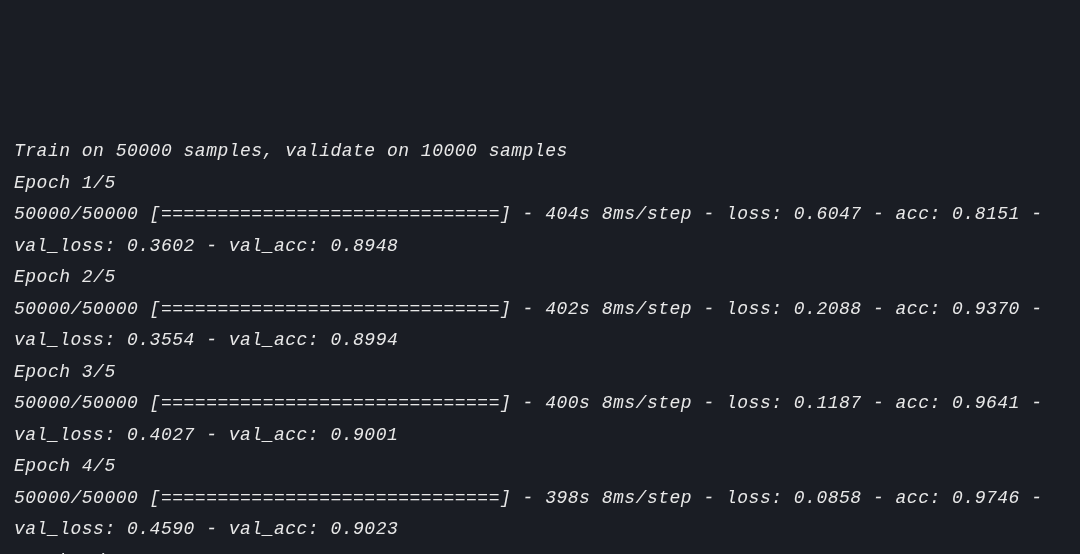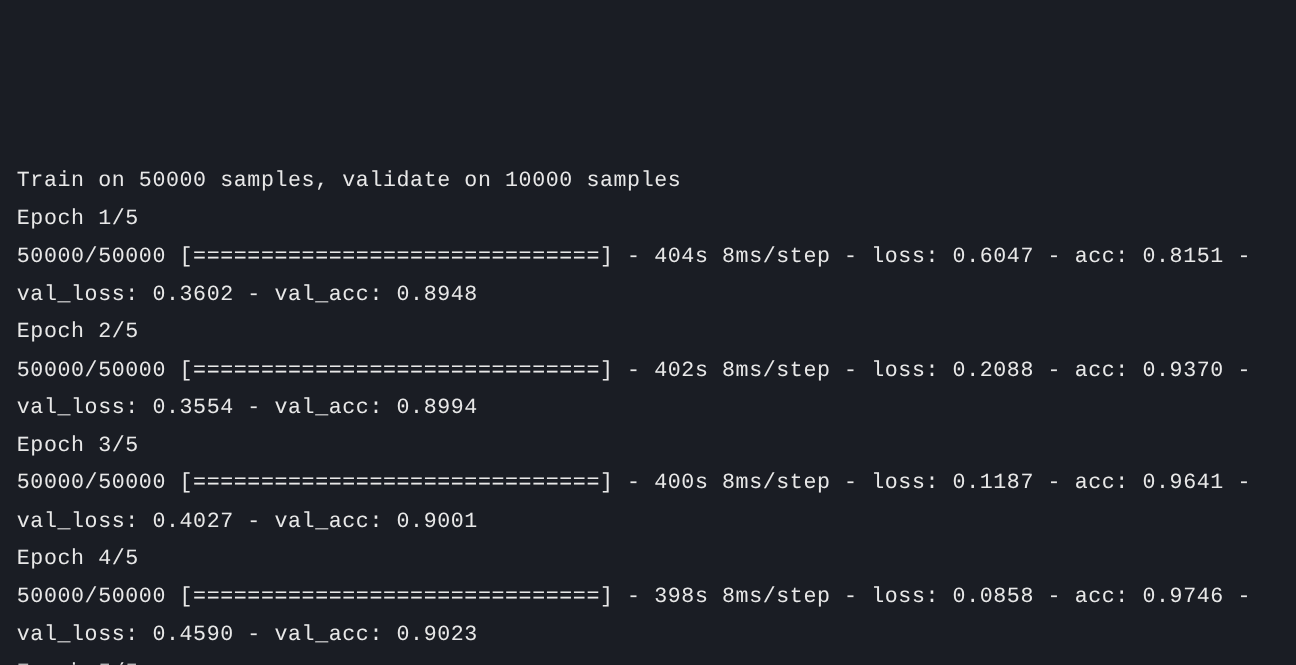--- a/index.html
+++ b/index.html
@@ -19,20 +19,21 @@
       overflow: hidden;
       white-space: pre-wrap;
       word-wrap: break-word;
       letter-spacing: 0.5px;
     }
     .terminal-output {
       display: block;
     }
     .line {
       display: block;
+      font-style: italic;
     }
   </style>
 </head>
 <body>
 
 
 
 <div class="terminal-output"><span class="line">Train on 50000 samples, validate on 10000 samples</span><span class="line">Epoch 1/5</span><span class="line">50000/50000 [==============================] - 404s 8ms/step - loss: 0.6047 - acc: 0.8151 - val_loss: 0.3602 - val_acc: 0.8948</span><span class="line">Epoch 2/5</span><span class="line">50000/50000 [==============================] - 402s 8ms/step - loss: 0.2088 - acc: 0.9370 - val_loss: 0.3554 - val_acc: 0.8994</span><span class="line">Epoch 3/5</span><span class="line">50000/50000 [==============================] - 400s 8ms/step - loss: 0.1187 - acc: 0.9641 - val_loss: 0.4027 - val_acc: 0.9001</span><span class="line">Epoch 4/5</span><span class="line">50000/50000 [==============================] - 398s 8ms/step - loss: 0.0858 - acc: 0.9746 - val_loss: 0.4590 - val_acc: 0.9023</span><span class="line">Epoch 5/5</span></div>
 
 

